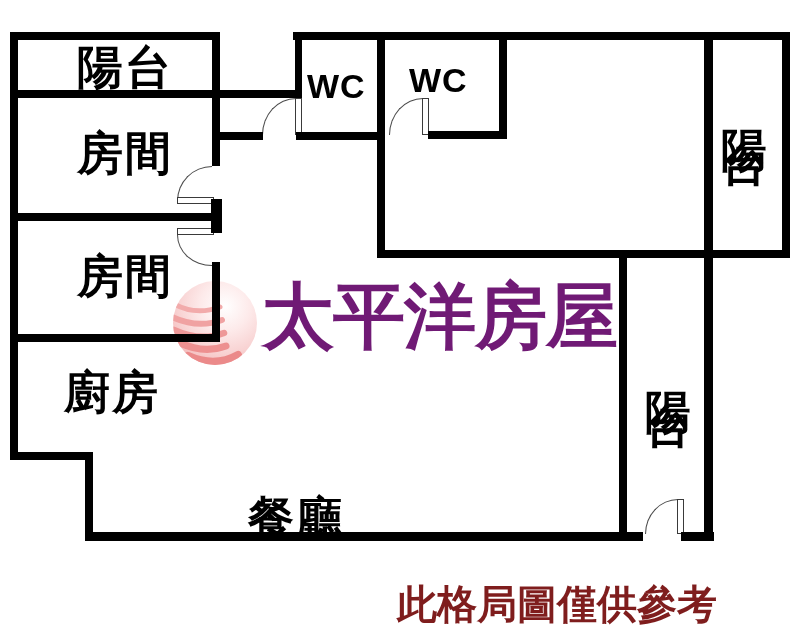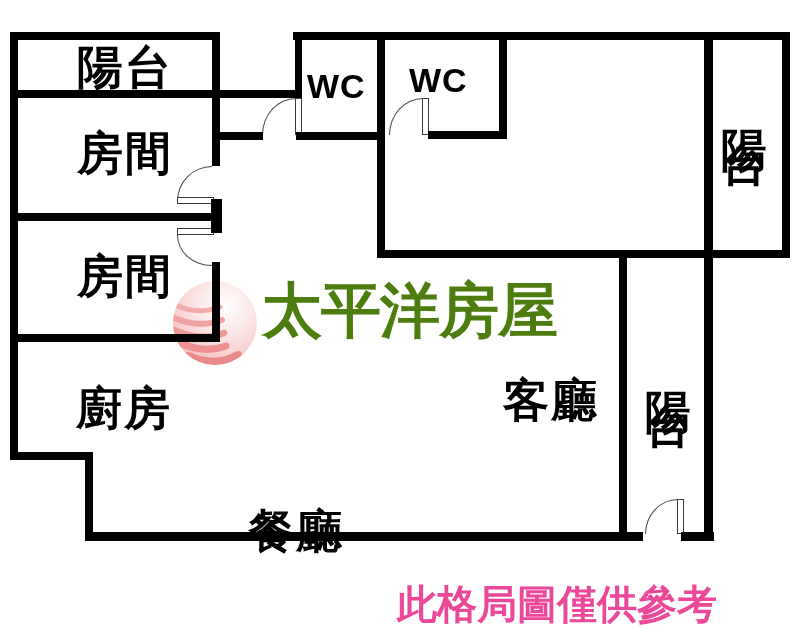--- a/index.html
+++ b/index.html
@@ -8,25 +8,25 @@
   .wall{position:absolute;background:#000;z-index:3;}
   .leaf{position:absolute;background:#fff;border:1px solid #3a3a3a;z-index:2;box-sizing:border-box;}
   .arc{position:absolute;z-index:2;box-sizing:border-box;}
   .arc-tl{border-top:1.5px solid #4a4a4a;border-left:1.5px solid #4a4a4a;border-top-left-radius:100% 100%;}
   .arc-bl{border-bottom:1.5px solid #4a4a4a;border-left:1.5px solid #4a4a4a;border-bottom-left-radius:100% 100%;}
   .label{position:absolute;font-weight:700;font-size:46px;color:#000;z-index:4;
          letter-spacing:2px;white-space:nowrap;line-height:1;}
   .wc{font-size:34px;letter-spacing:1px;font-weight:700;}
   .vlabel{writing-mode:vertical-rl;text-orientation:upright;letter-spacing:9px;white-space:normal;}
   .disclaimer{position:absolute;left:397px;top:584px;font-weight:700;font-size:40px;
-              letter-spacing:0px;color:#ec4899;z-index:4;white-space:nowrap;line-height:1;}
+              letter-spacing:0px;color:#7f1d1d;z-index:4;white-space:nowrap;line-height:1;}
   .watermark{position:absolute;left:172px;top:278px;z-index:1;display:flex;align-items:flex-start;}
   .wm-logo{position:absolute;left:0;top:2px;width:86px;height:86px;}
   .wm-text{position:absolute;left:90px;top:2px;font-family:"Liberation Serif", serif;
-           font-weight:700;font-size:60px;line-height:1.05;color:#4d7c0f;
+           font-weight:700;font-size:72px;line-height:1.05;color:#701a75;
            letter-spacing:-1px;white-space:nowrap;}
 </style>
 </head>
 <body>
 
 <div class="plan">
 
   <div class="watermark">
     <svg class="wm-logo" viewBox="0 0 86 86" xmlns="http://www.w3.org/2000/svg">
       <defs>
@@ -90,20 +90,19 @@
 
   <div class="arc arc-tl" style="left:645px;top:499px;width:33px;height:35px;"></div>
   <div class="leaf" style="left:677px;top:499px;width:7px;height:35px;"></div>
 
   <div class="label" style="left:77px;top:44px;">陽台</div>
   <div class="label" style="left:77px;top:130px;">房間</div>
   <div class="label" style="left:77px;top:253px;">房間</div>
   <div class="label wc" style="left:307px;top:69px;">WC</div>
   <div class="label wc" style="left:409px;top:63px;">WC</div>
   <div class="label vlabel" style="left:722px;top:93px;">陽台</div>
-  <div class="label" style="left:76px;top:369px;margin-top:16px;">廚房</div>
-  <div class="label" style="left:503px;top:377px;">客廳</div>
+  <div class="label" style="left:64px;top:369px;">廚房</div>
   <div class="label vlabel" style="left:646px;top:355px;">陽台</div>
-  <div class="label" style="left:248px;top:495px;margin-top:13px;">餐廳</div>
+  <div class="label" style="left:248px;top:495px;">餐廳</div>
 
   <div class="disclaimer">此格局圖僅供參考</div>
 
 </div>
 
 </body></html>

